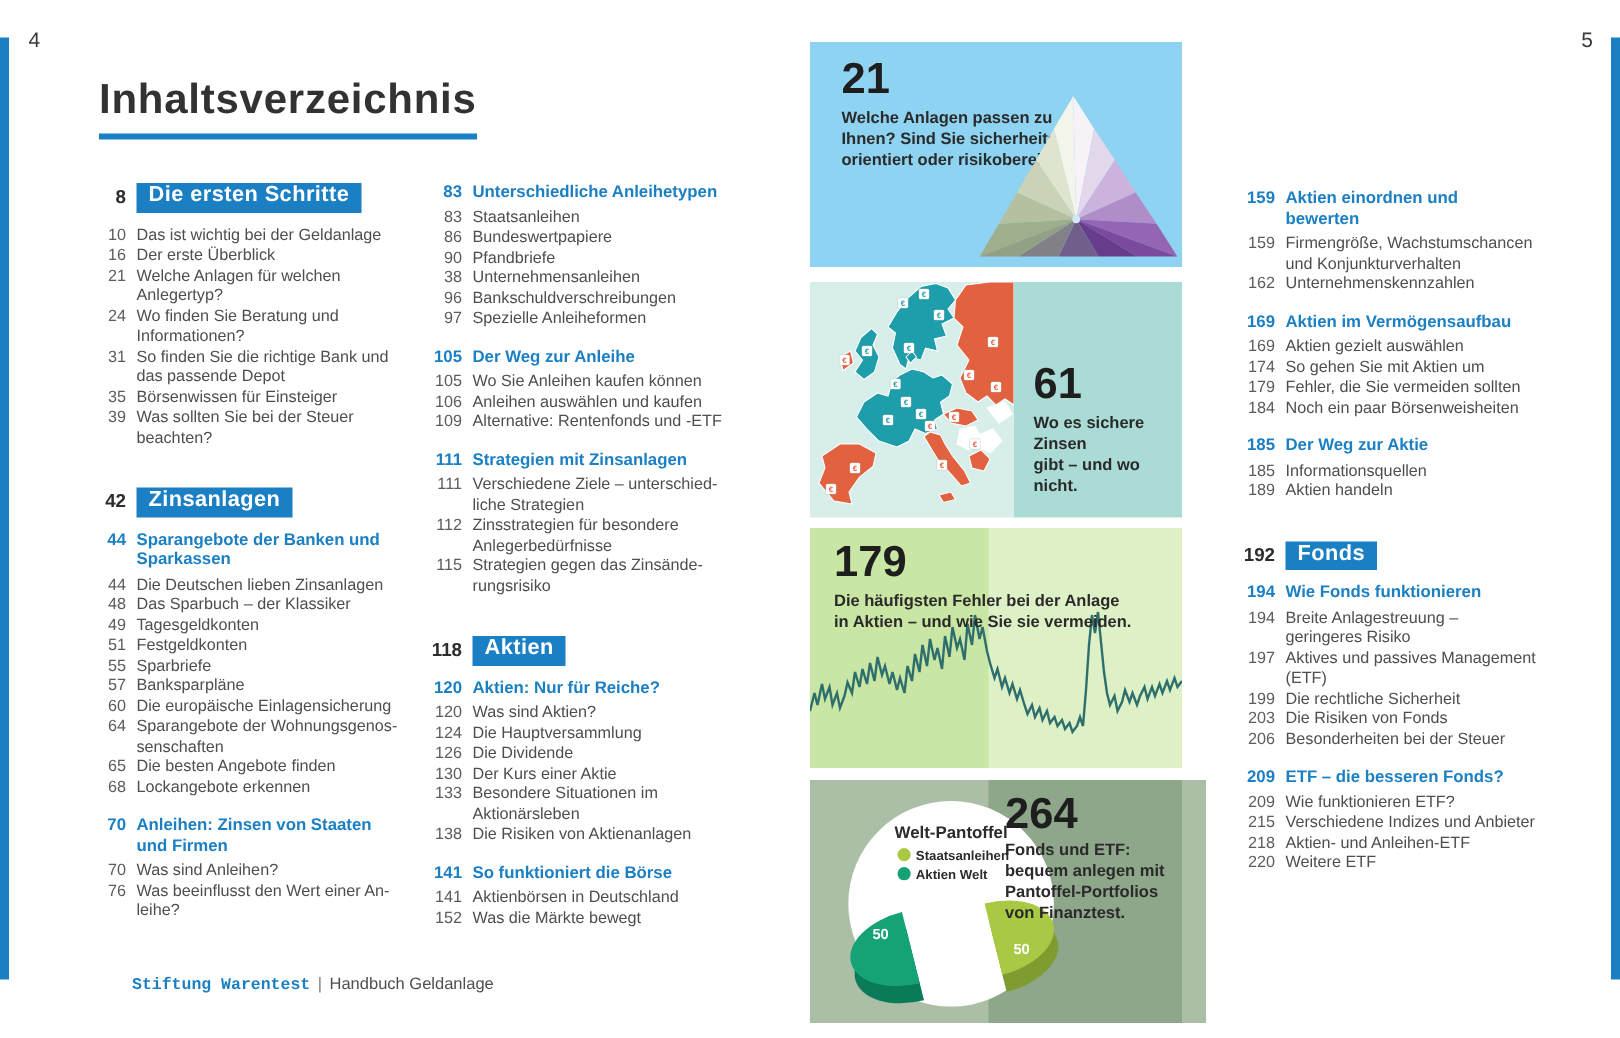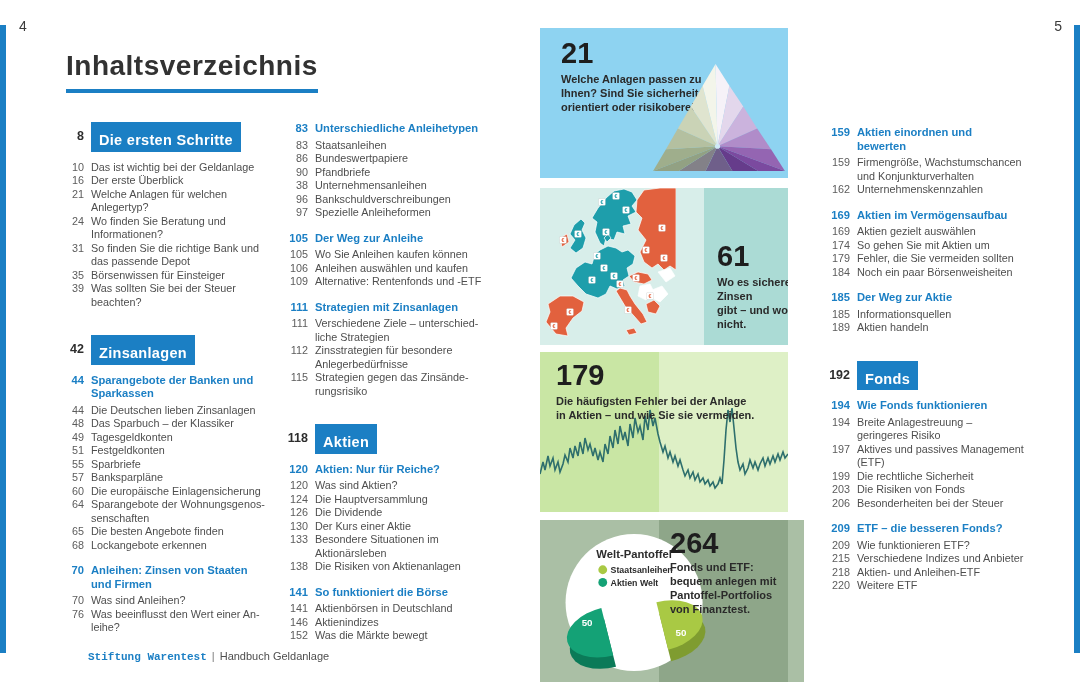--- a/index.html
+++ b/index.html
@@ -20,35 +20,35 @@
   #col2{left:826px;width:240px;top:126px;}
   .toc-row{display:flex;font-size:10.8px;line-height:13.5px;color:#4e4e4e;}
   .toc-row .toc-num{flex:0 0 auto;text-align:right;margin-right:7px;color:#5c5c5c;}
   #col0 .toc-num{width:20px;}
   #col1 .toc-num,#col2 .toc-num{width:24px;}
   .toc-row.sub{margin-top:12px;margin-bottom:3px;}
   .toc-row.sub,.toc-row.sub .toc-num{color:var(--accent-blue);font-weight:bold;font-size:11.2px;}
   .toc-row.chapter{margin-top:26px;margin-bottom:9px;align-items:center;}
   .toc-row.chapter .toc-num{font-weight:bold;color:#2d2d2d;font-size:12.5px;}
   .chapter-box{background:var(--accent-blue);color:#fff;font-weight:bold;font-size:14.5px;
-               padding:12px 8px 4px 8px;letter-spacing:.3px;}
+               padding:2px 8px 4px 8px;letter-spacing:.3px;}
   .toc-row:first-child,.toc-row.chapter:first-child{margin-top:0;}
   .toc-row.chapter + .toc-row.sub{margin-top:2px;}
   
   .panels{position:absolute;left:540px;top:28px;width:248px;}
   .panel{position:relative;width:248px;overflow:hidden;}
   .panel-num{font-size:29px;font-weight:bold;color:#1e1e1e;line-height:30px;}
   .panel-caption{font-size:11px;font-weight:bold;color:#2a2a2a;line-height:14px;margin-top:4px;}
   .panel-1{height:150px;margin-bottom:10px;background:var(--panel1-bg);}
   .panel-1 .p-text{position:absolute;left:21px;top:10px;}
   .fan-svg{position:absolute;left:111px;bottom:5px;width:136px;height:111px;}
   .panel-2{height:157px;margin-bottom:7px;background:var(--map-bg);}
   .map-svg{position:absolute;left:0;top:0;width:136px;height:157px;}
   .panel2-block{position:absolute;left:136px;top:0;width:112px;height:157px;background:var(--map-block);
-                display:flex;flex-direction:column;justify-content:flex-end;padding:16px 0 14px 13px;box-sizing:border-box;margin-left:28px;}
+                display:flex;flex-direction:column;justify-content:flex-end;padding:16px 0 14px 13px;box-sizing:border-box;}
   .panel-3{height:160px;margin-bottom:8px;background:var(--panel3-right-bg);}
   .p3-left{position:absolute;left:0;top:0;width:119px;height:160px;background:var(--panel3-left-bg);}
   .chart-svg{position:absolute;left:0;bottom:0;width:248px;height:112px;}
   .chart-svg polyline{stroke:var(--chart-line);stroke-width:1.6;}
   .panel-3 .p-text{position:absolute;left:16px;top:8px;}
   .panel-4{height:162px;background:var(--panel4-left-bg);padding-left:16px;}
   .p4-right{position:absolute;left:119px;top:0;width:129px;height:162px;background:var(--panel4-right-bg);}
   .pie-svg{position:absolute;left:4px;top:12px;width:186px;height:145px;}
   .panel-4 .p-text{position:absolute;left:130px;top:8px;width:112px;}
   .panel-4 .panel-caption{margin-top:2px;}
@@ -355,26 +355,20 @@
       <div class="toc-row sub">
         <span class="toc-num">141</span>
         <span>
           <div>So funktioniert die Börse</div>
         </span>
       </div>
       <div class="toc-row entry">
         <span class="toc-num">141</span>
         <span>
           <div>Aktienbörsen in Deutschland</div>
-        </span>
-      </div>
-      <div class="toc-row entry">
-        <span class="toc-num">146</span>
-        <span>
-          <div>Aktienindizes</div>
         </span>
       </div>
       <div class="toc-row entry">
         <span class="toc-num">152</span>
         <span>
           <div>Was die Märkte bewegt</div>
         </span>
       </div>
     </div>
   <div class="toc-col" id="col2">

